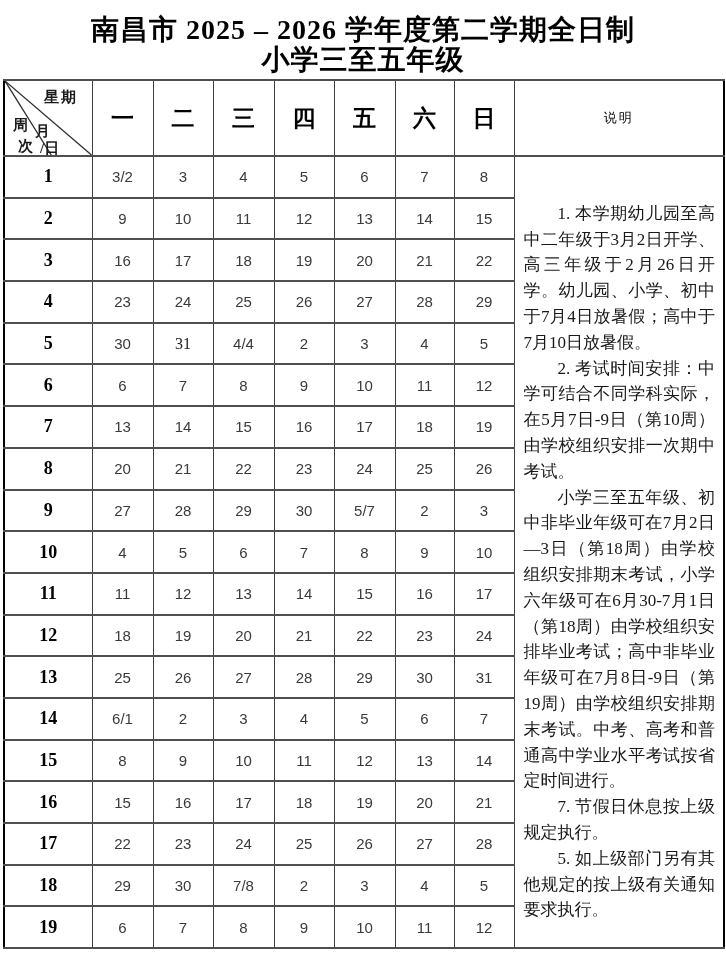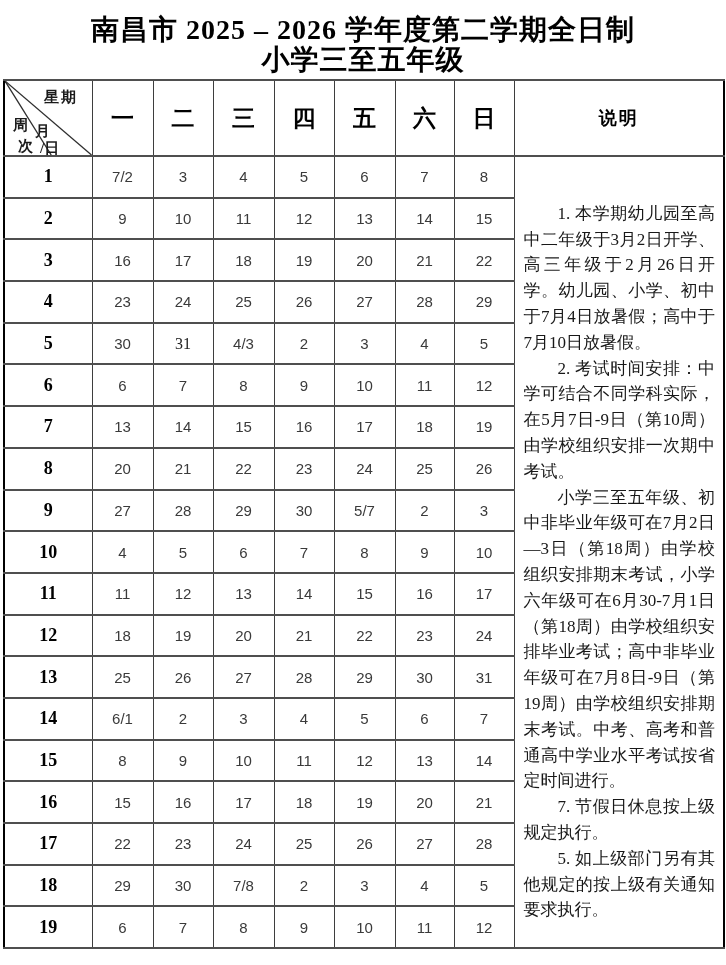--- a/index.html
+++ b/index.html
@@ -43,22 +43,22 @@
   thead tr { height: 76px; }
   thead th { border-bottom: 3px solid #5a5a5a; }
   tbody tr { height: 41.7px; }
 
   th.day {
     font-size: 23px;
     font-weight: bold;
     font-family: "Liberation Serif", "DejaVu Serif", serif;
   }
   th.notes-h {
-    font-size: 18px;
-    font-weight: bold;
+    font-size: 13px;
+    font-weight: normal;
     letter-spacing: 2px;
   }
 
   td.week {
     font-size: 18px;
     font-weight: bold;
     font-family: "Liberation Serif", "DejaVu Serif", serif;
     color: #000;
   }
   td.date {
@@ -155,21 +155,21 @@
         <th class="day">四</th>
         <th class="day">五</th>
         <th class="day">六</th>
         <th class="day">日</th>
         <th class="notes-h">说明</th>
       </tr>
     </thead>
     <tbody>
         <tr>
           <td class="week">1</td>
-          <td class="date">7/2</td>
+          <td class="date">3/2</td>
           <td class="date">3</td>
           <td class="date">4</td>
           <td class="date">5</td>
           <td class="date">6</td>
           <td class="date">7</td>
           <td class="date">8</td>
           <td class="notes" rowspan="19">
             <p>1. 本学期幼儿园至高中二年级于3月2日开学、高三年级于2月26日开学。幼儿园、小学、初中于7月4日放暑假；高中于7月10日放暑假。</p>
             <p>2. 考试时间安排：中学可结合不同学科实际，在5月7日-9日（第10周）由学校组织安排一次期中考试。</p>
             <p>小学三至五年级、初中非毕业年级可在7月2日—3日（第18周）由学校组织安排期末考试，小学六年级可在6月30-7月1日（第18周）由学校组织安排毕业考试；高中非毕业年级可在7月8日-9日（第19周）由学校组织安排期末考试。中考、高考和普通高中学业水平考试按省定时间进行。</p>
@@ -204,21 +204,21 @@
           <td class="date">25</td>
           <td class="date">26</td>
           <td class="date">27</td>
           <td class="date">28</td>
           <td class="date">29</td>
         </tr>
         <tr>
           <td class="week">5</td>
           <td class="date">30</td>
           <td class="date">31</td>
-          <td class="date">4/3</td>
+          <td class="date">4/4</td>
           <td class="date">2</td>
           <td class="date">3</td>
           <td class="date">4</td>
           <td class="date">5</td>
         </tr>
         <tr>
           <td class="week">6</td>
           <td class="date">6</td>
           <td class="date">7</td>
           <td class="date">8</td>

